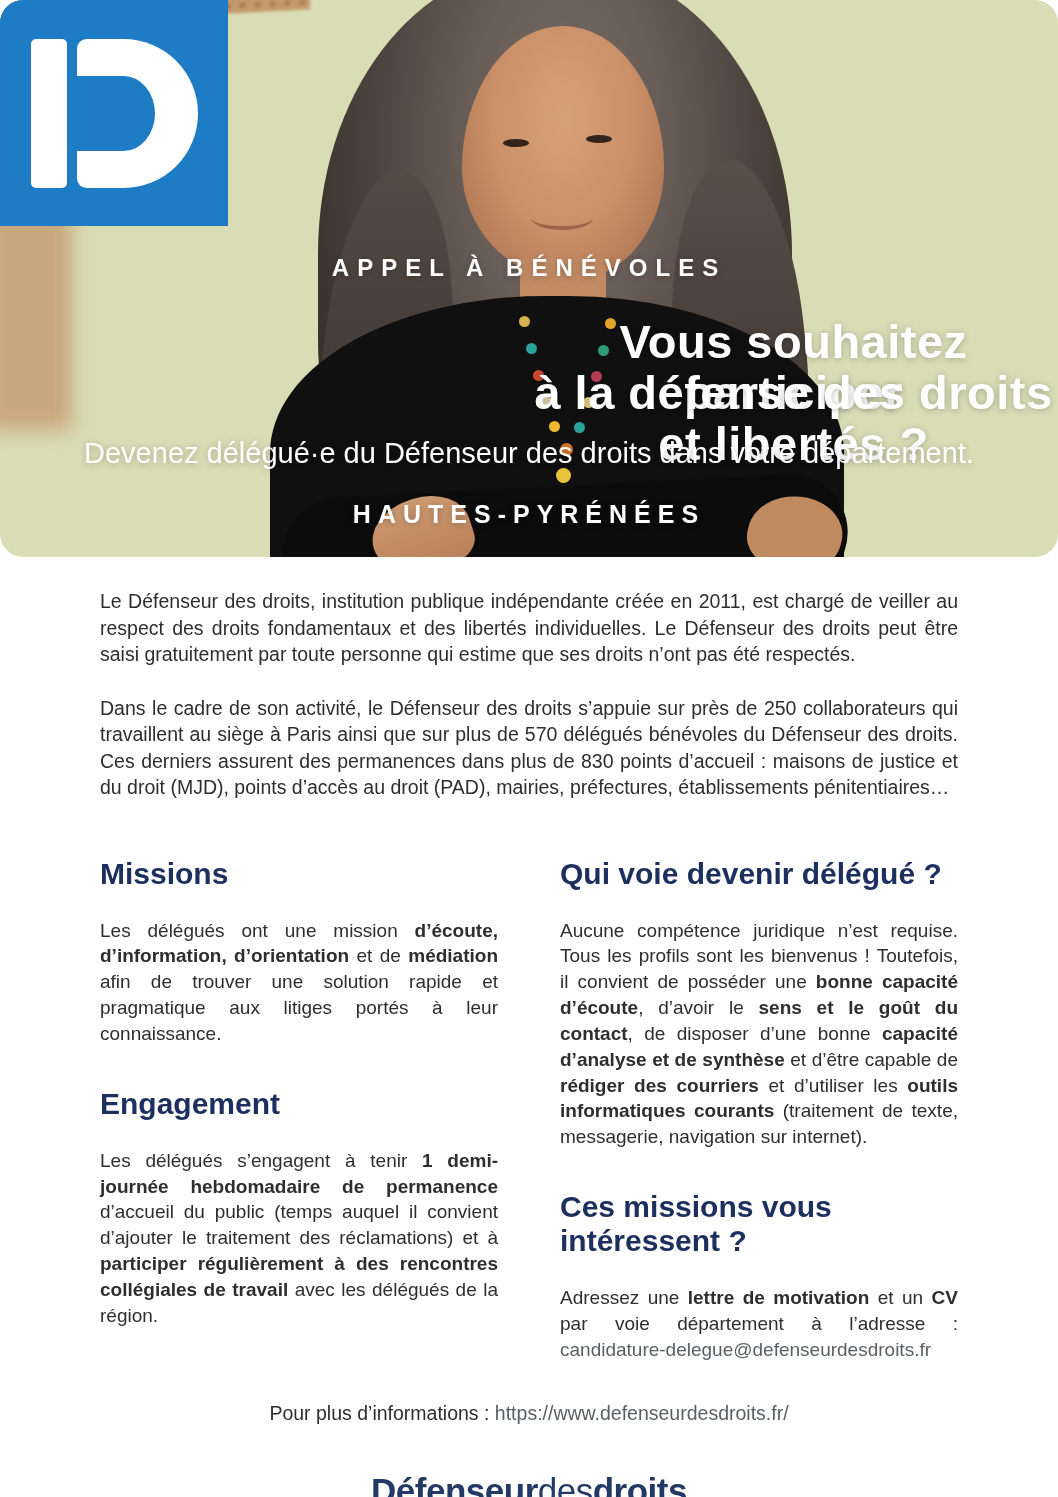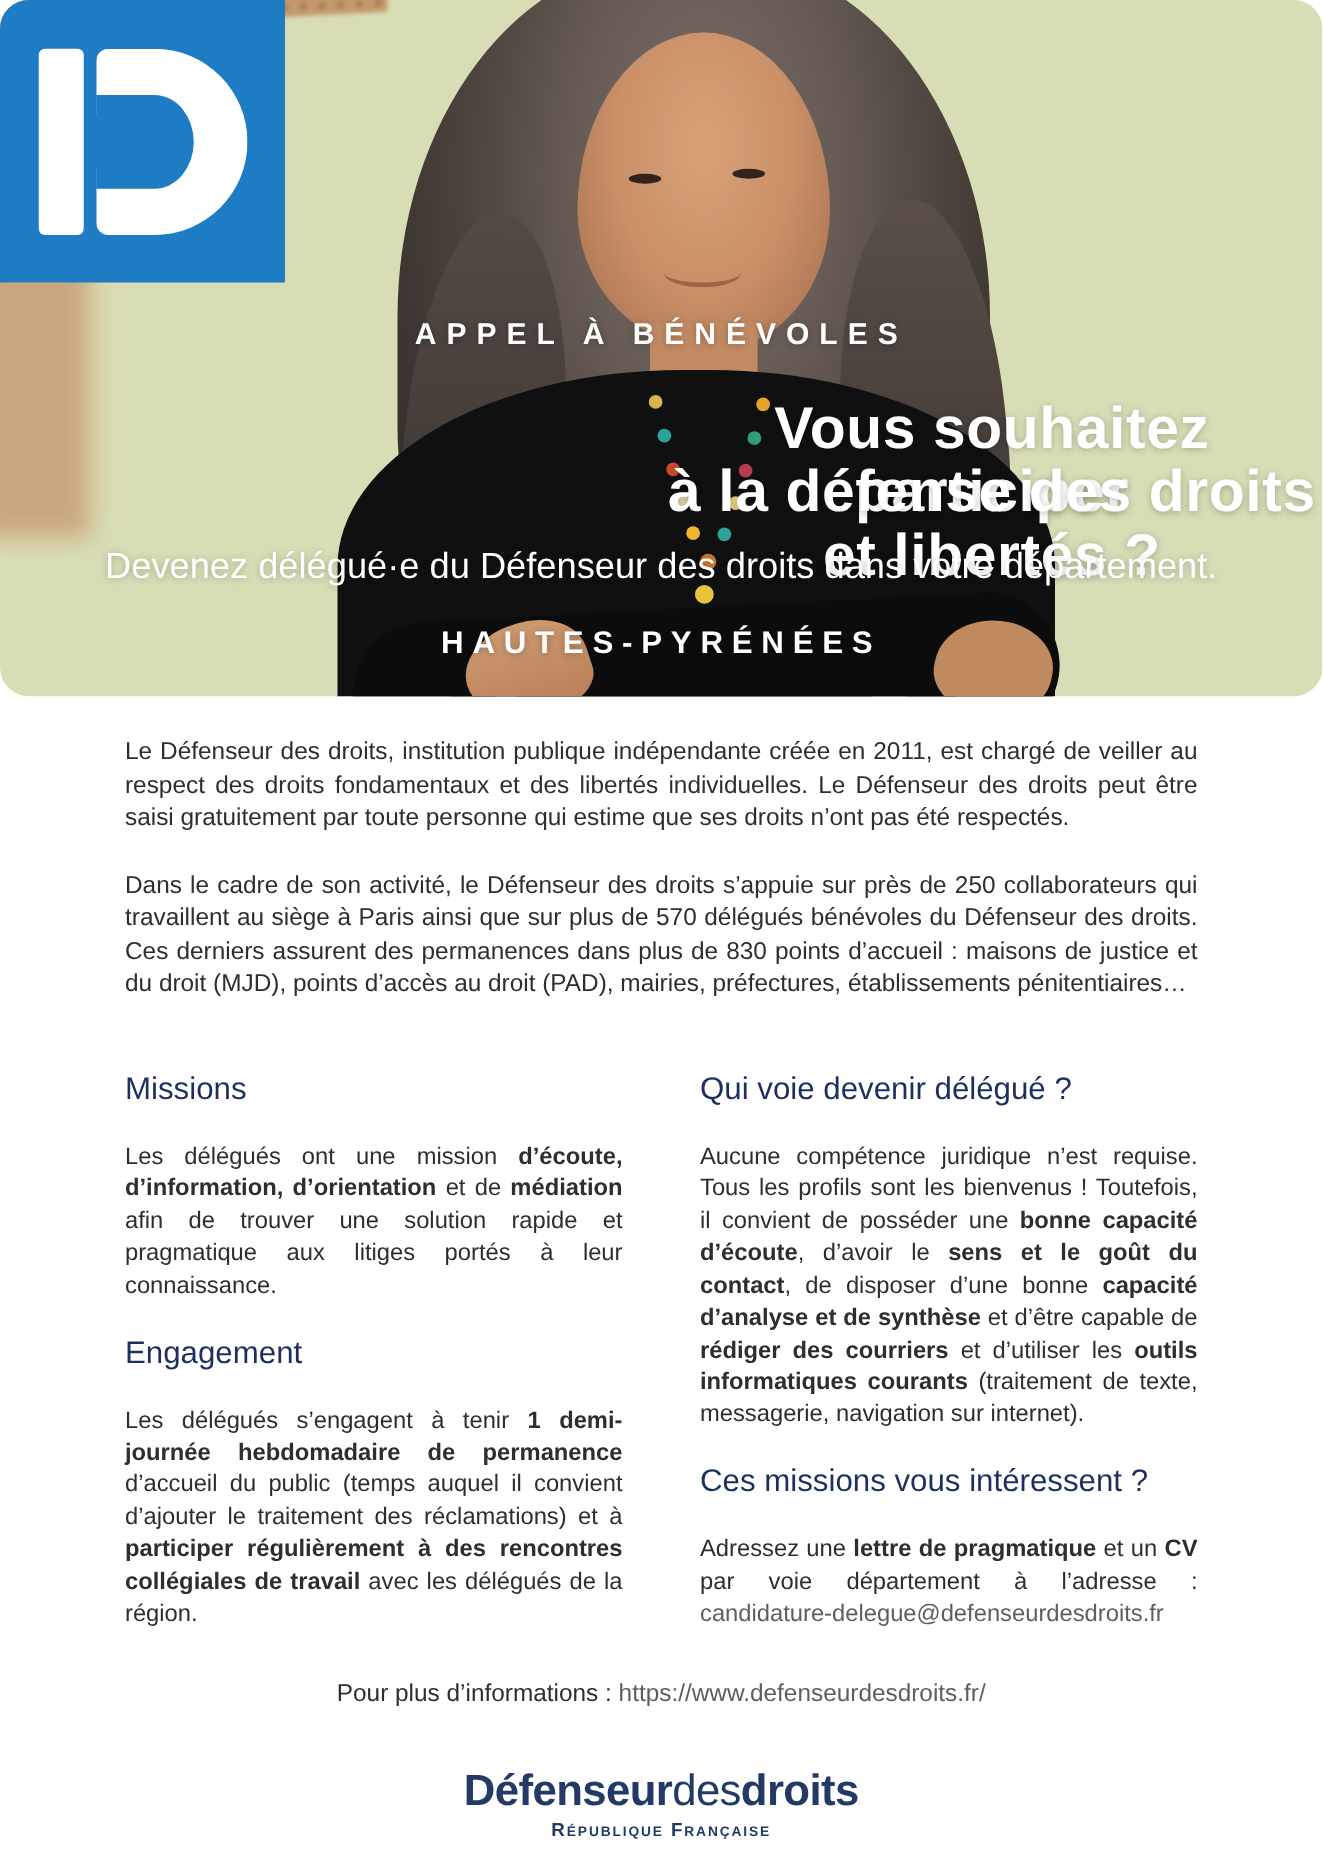--- a/index.html
+++ b/index.html
@@ -71,23 +71,23 @@
   .hero-title{top:316px;width:100%;font-size:47px;line-height:51px;font-weight:bold;letter-spacing:.5px;}
   .hero-sub{top:437px;width:100%;font-size:29px;font-weight:normal;}
   .hero-region{top:500px;width:100%;font-size:25px;font-weight:bold;letter-spacing:7px;}
 
   
   main{padding:0 100px;}
   .intro{margin-top:31px;font-size:19.5px;line-height:1.36;text-align:justify;color:var(--body-text);}
   .intro + .intro{margin-top:27px;}
   .columns{display:flex;gap:62px;margin-top:56px;}
   .col{flex:1;min-width:0;}
-  .col h2{color:var(--heading-navy);font-size:25px;font-weight:normal;margin:0 0 27px;}
+  .col h2{color:var(--heading-navy);font-size:30px;font-weight:bold;margin:0 0 27px;}
   .col h2 + p{margin:0;}
-  .col h2.h-follow{margin-top:26px;}
+  .col h2.h-follow{margin-top:40px;}
   .col p{font-size:19px;line-height:1.36;text-align:justify;color:var(--body-text);}
   .b{font-weight:bold;}
   .i{font-style:italic;}
   a.link,.link{color:var(--link-gray);cursor:pointer;font-style:normal;}
 
   .more-info{margin-top:33px;text-align:center;font-size:19.5px;line-height:1.8;color:var(--body-text);}
   .brand{margin-top:40px;text-align:center;}
   .brand-word{font-size:35px;letter-spacing:-.5px;color:var(--logo-navy);}
   .brand-word .bold{font-weight:bold;}
   .brand-tagline{display:flex;align-items:center;justify-content:center;gap:12px;margin-top:3px;}
@@ -160,21 +160,21 @@
         <h2>Missions</h2>
         <p><span>Les délégués ont une mission </span><span class="b">d’écoute, d’information, d’orientation</span><span> et de </span><span class="b">médiation</span><span> afin de trouver une solution rapide et pragmatique aux litiges portés à leur connaissance.</span></p>
         <h2 class="h-follow">Engagement</h2>
         <p><span>Les délégués s’engagent à tenir </span><span class="b">1 demi-journée hebdomadaire de permanence</span><span> d’accueil du public (temps auquel il convient d’ajouter le traitement des réclamations) et à </span><span class="b">participer régulièrement à des rencontres collégiales de travail</span><span> avec les délégués de la région.</span></p>
       </section>
 
       <section class="col">
         <h2>Qui voie devenir délégué ?</h2>
         <p><span>Aucune compétence juridique n’est requise. Tous les profils sont les bienvenus ! Toutefois, il convient de posséder une </span><span class="b">bonne capacité d’écoute</span><span>, d’avoir le </span><span class="b">sens et le goût du contact</span><span>, de disposer d’une bonne </span><span class="b">capacité d’analyse et de synthèse</span><span> et d’être capable de </span><span class="b">rédiger des courriers</span><span> et d’utiliser les </span><span class="b">outils informatiques courants</span><span> (traitement de texte, messagerie, navigation sur internet).</span></p>
         <h2 class="h-follow">Ces missions vous intéressent ?</h2>
-        <p><span>Adressez une </span><span class="b">lettre de pragmatique</span><span> et un </span><span class="b">CV</span><span> par voie département à l’adresse : </span><a class="link">candidature-delegue@defenseurdesdroits.fr</a></p>
+        <p><span>Adressez une </span><span class="b">lettre de motivation</span><span> et un </span><span class="b">CV</span><span> par voie département à l’adresse : </span><a class="link">candidature-delegue@defenseurdesdroits.fr</a></p>
       </section>
     </div>
 
     <div class="more-info">
       <p><span>Pour plus d’informations : </span><a class="link">https://www.defenseurdesdroits.fr/</a></p>
     </div>
 
     <div class="brand">
       <div class="brand-word"><span class="bold">Défenseur</span><span>des</span><span class="bold">droits</span></div>
       <div class="brand-tagline">

